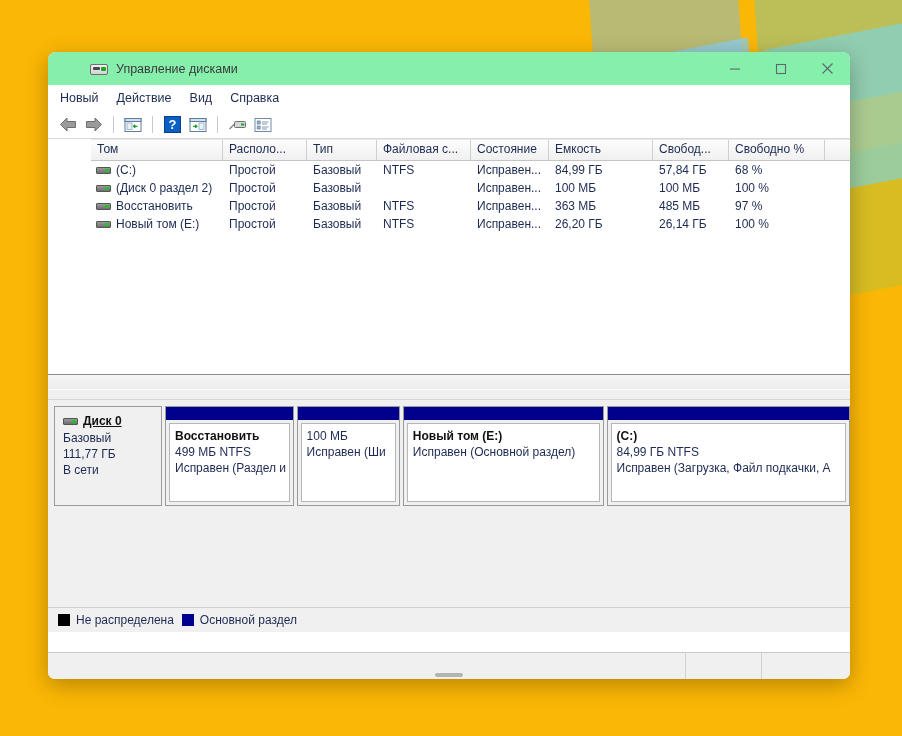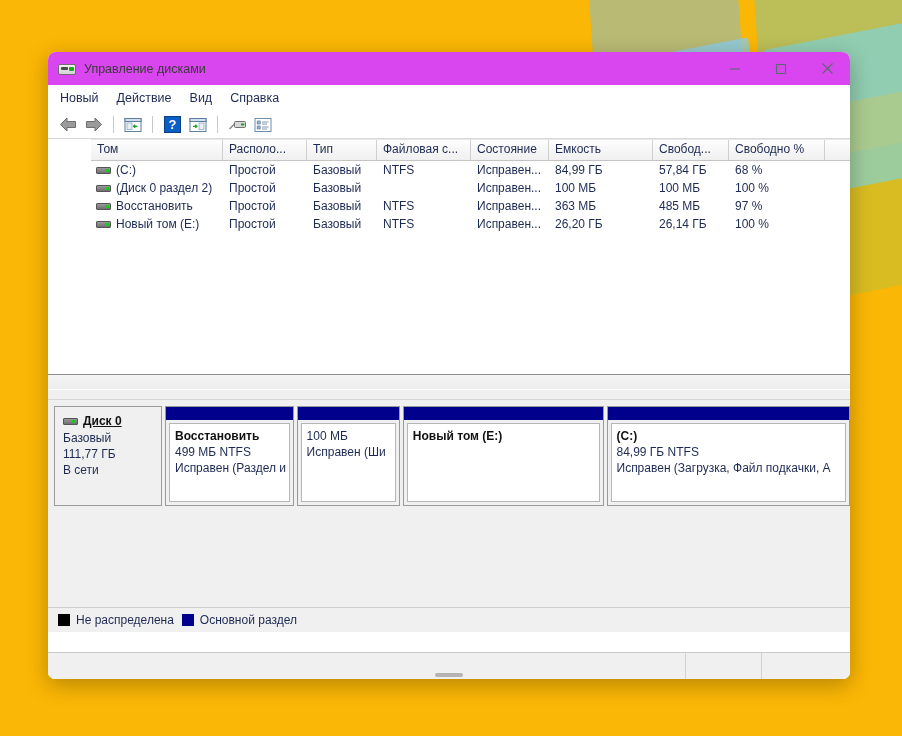--- a/index.html
+++ b/index.html
@@ -66,23 +66,24 @@
     border-radius: 8px 8px 7px 7px;
     box-shadow: 0 6px 22px rgba(0,0,0,0.28);
     overflow: hidden;
     background: #ffffff;
   }
 
   
   #titlebar {
     position: relative;
     height: 33px;
-    background: #d946ef;
+    background: #86efac;
     display: flex;
     align-items: center;
+    padding-left: 32px;
   }
   #app-icon {
     margin-left: 10px;
     width: 18px; height: 16px;
     position: relative;
     flex: none;
   }
   #app-icon .body {
     position: absolute; left:0; top:3px; width:18px; height:11px;
     background: linear-gradient(#f2f2f2,#d2d2d2);
@@ -548,20 +549,21 @@
           <div class="body">
             <div class="l1"></div>
             <div class="l2">100 МБ</div>
             <div class="l3">Исправен (Ши</div>
           </div>
         </div>
         <div class="part" style="flex:204 1 0">
           <div class="cap"></div>
           <div class="body">
             <div class="l1">Новый том  (E:)</div>
+            <div class="l3">Исправен (Основной раздел)</div>
           </div>
         </div>
         <div class="part" style="flex:248 1 0">
           <div class="cap"></div>
           <div class="body">
             <div class="l1"> (C:)</div>
             <div class="l2">84,99 ГБ NTFS</div>
             <div class="l3">Исправен (Загрузка, Файл подкачки, А</div>
           </div>
         </div>

